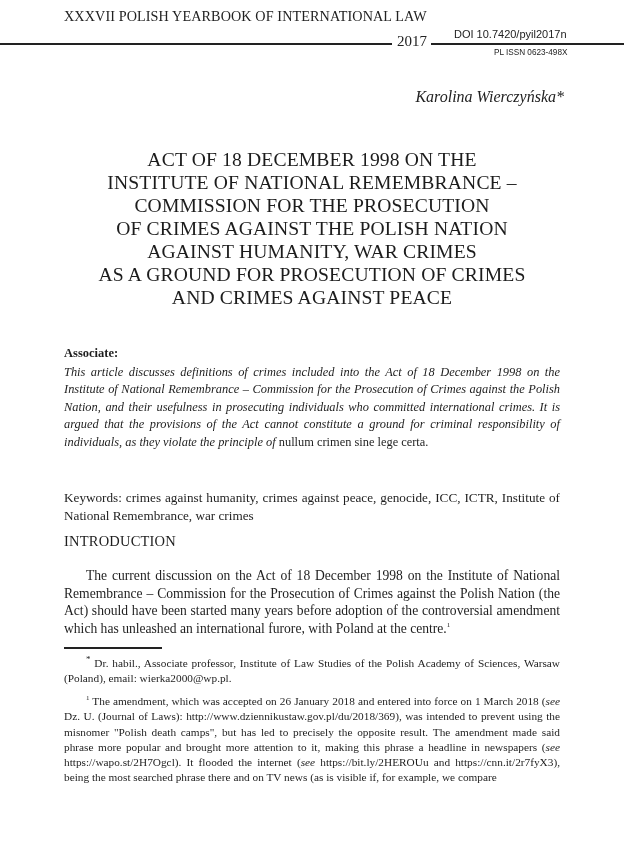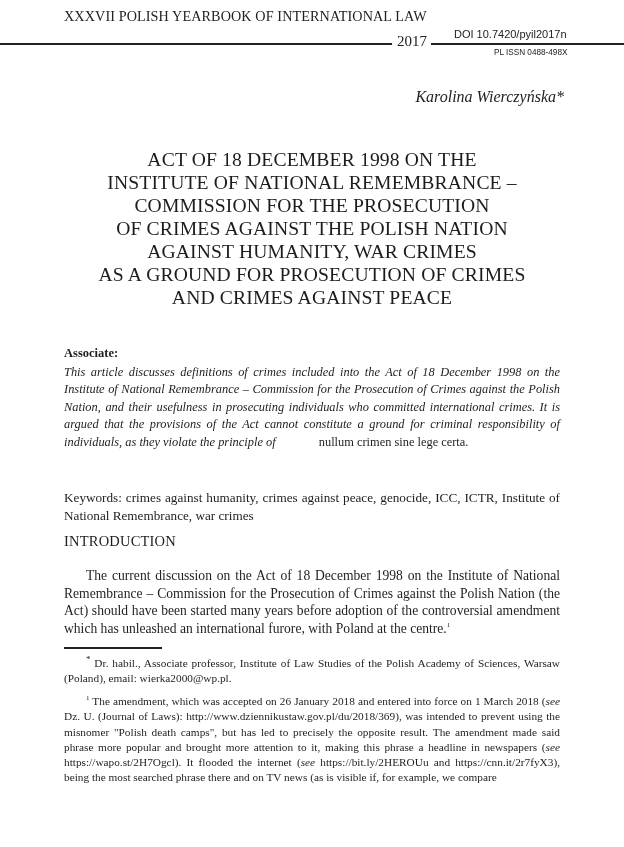--- a/index.html
+++ b/index.html
@@ -104,21 +104,20 @@
       top: 364px;
       width: 496px;
       font-style: italic;
       font-size: 12.4px;
       line-height: 17.4px;
       text-align: justify;
       margin: 0;
     }
     .abstract-text .upright {
       font-style: normal;
-      padding-left: 40px;
     }
     .keywords {
       position: absolute;
       left: 64px;
       top: 489px;
       width: 496px;
       font-size: 13.2px;
       line-height: 18px;
       text-align: justify;
       margin: 0;
@@ -179,21 +178,21 @@
   </style>
 </head>
 <body>
 
 <div>
   <div class="journal-title">XXXVII POLISH YEARBOOK OF INTERNATIONAL LAW</div>
   <div class="rule-left"></div>
   <div class="year">2017</div>
   <div class="rule-right"></div>
   <div class="doi">DOI 10.7420/pyil2017n</div>
-  <div class="issn">PL ISSN 0488-498X</div>
+  <div class="issn">PL ISSN 0623-498X</div>
 </div>
 
 <div class="author"><span>Karolina Wierczyńska</span><span>*</span></div>
 
 <h1 class="article-title">
   <span>ACT OF 18 DECEMBER 1998 ON THE</span>
   <span>INSTITUTE OF NATIONAL REMEMBRANCE –</span>
   <span>COMMISSION FOR THE PROSECUTION</span>
   <span>OF CRIMES AGAINST THE POLISH NATION</span>
   <span>AGAINST HUMANITY, WAR CRIMES</span>

